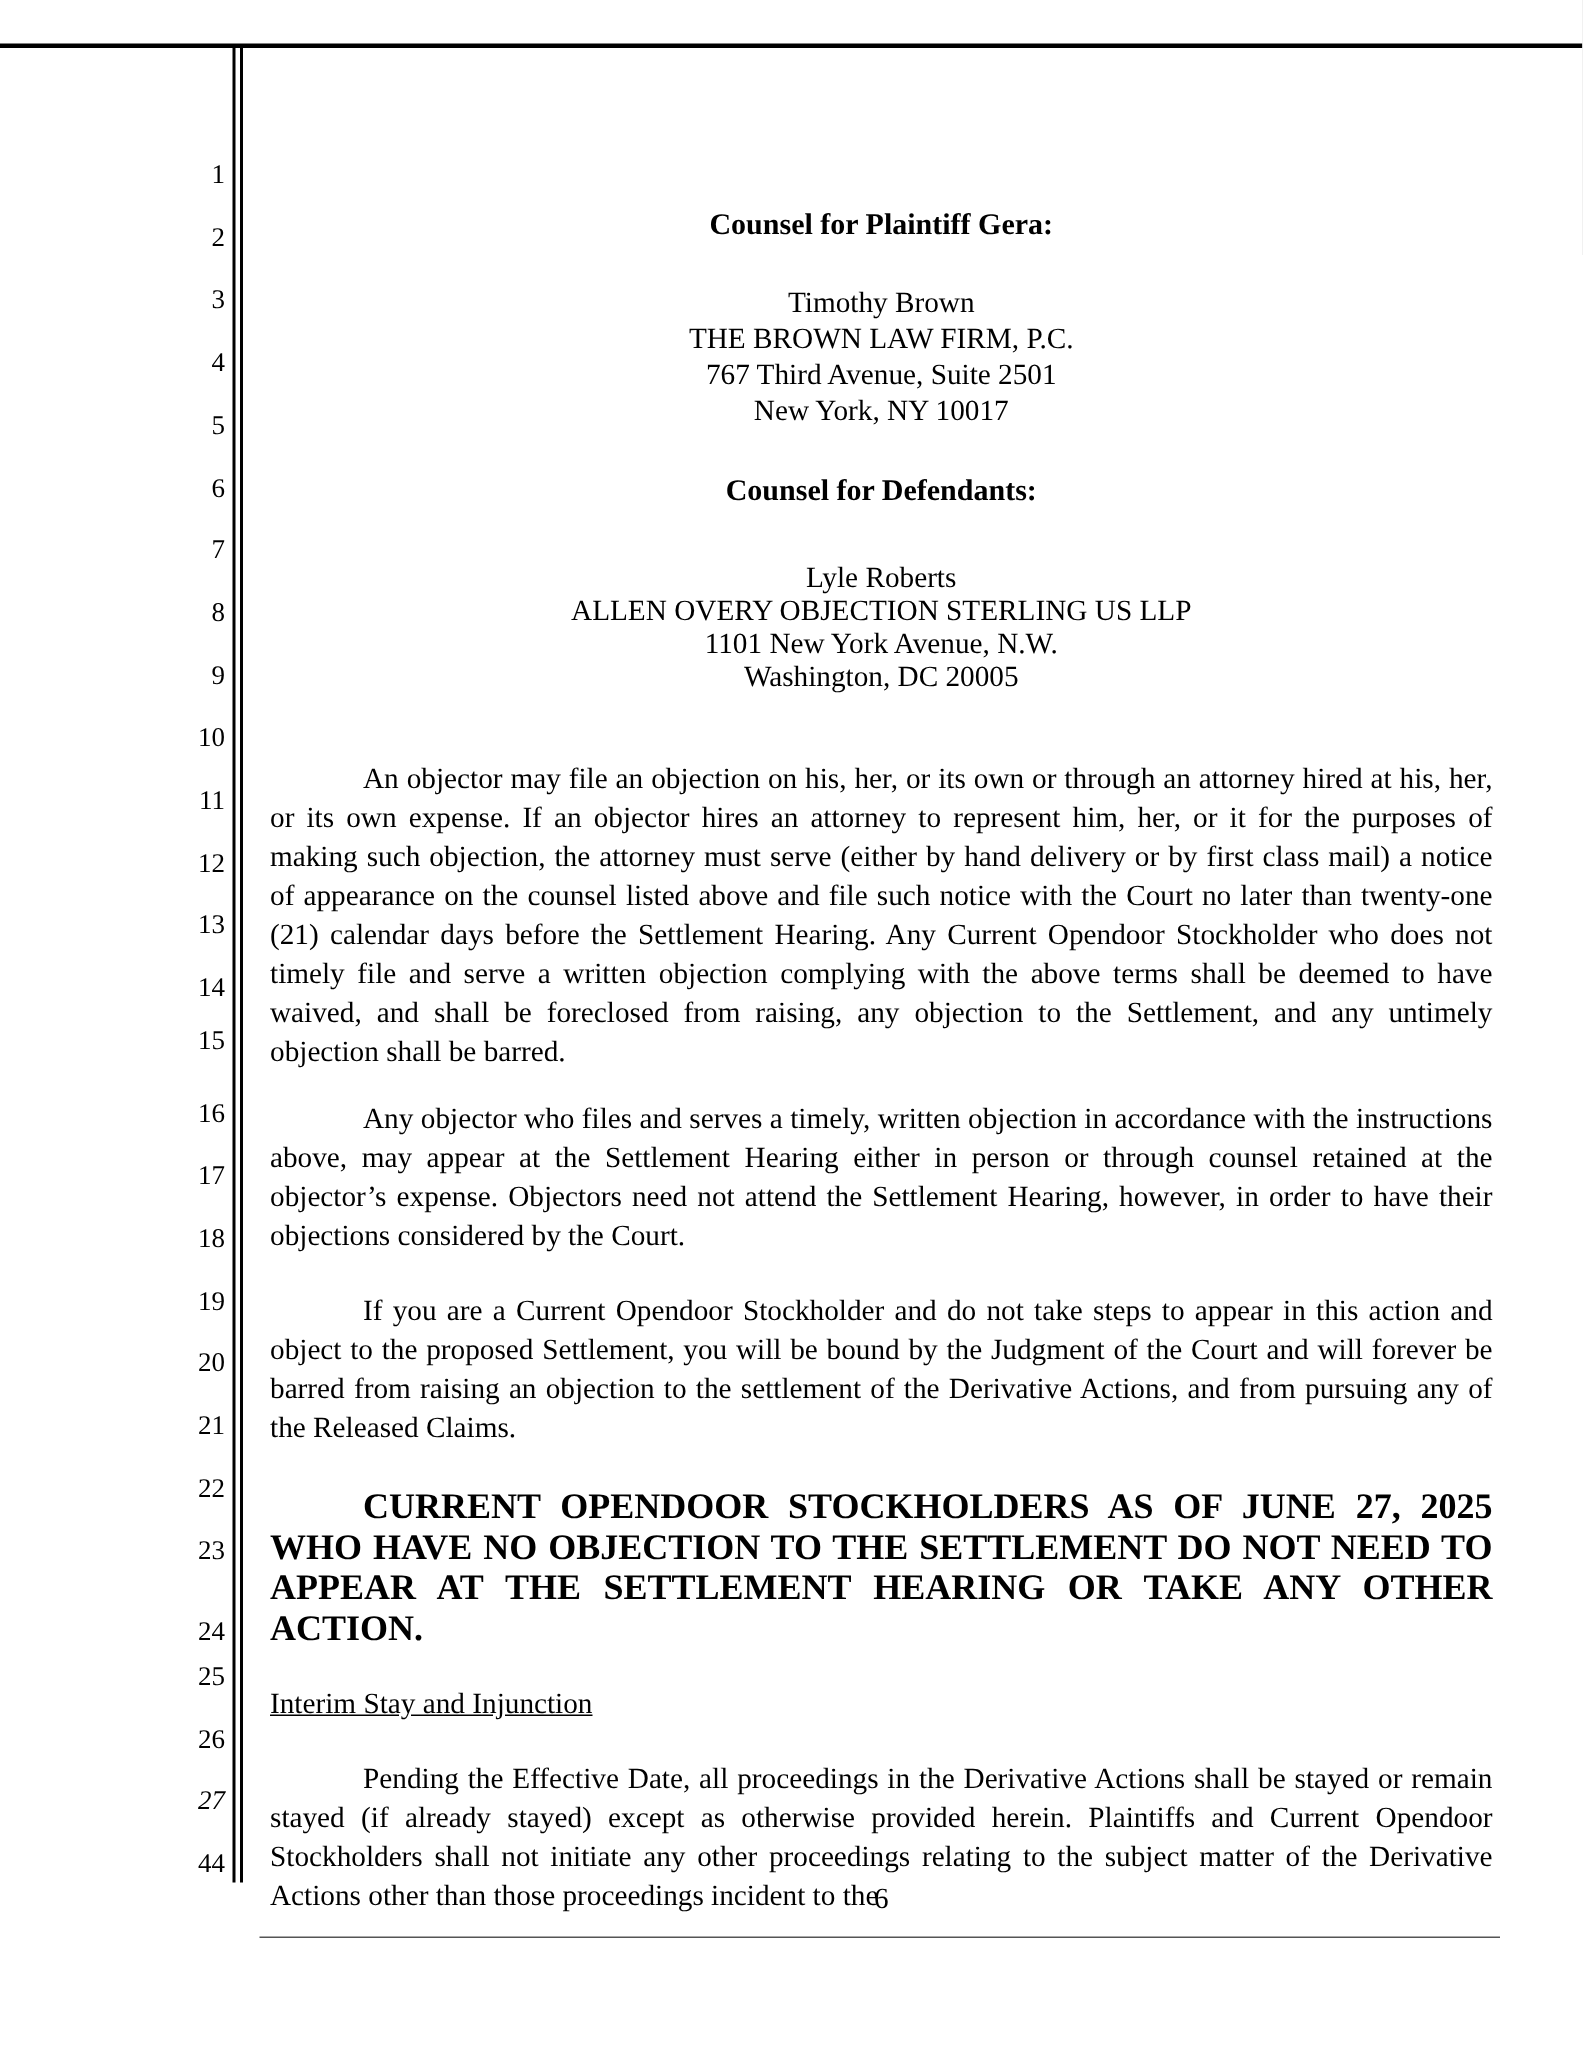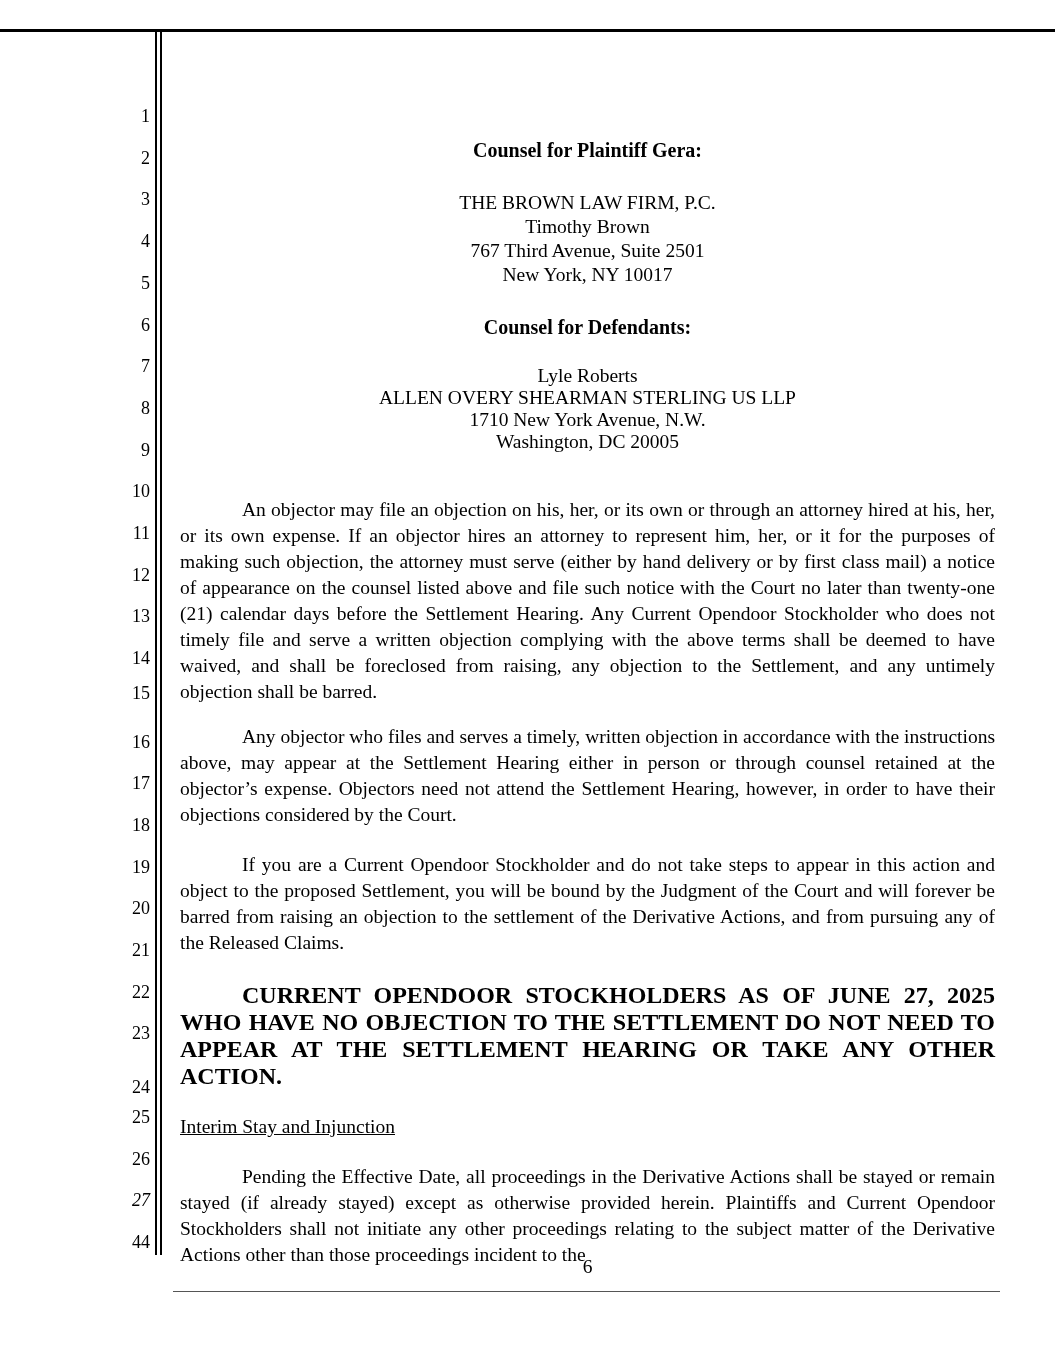--- a/index.html
+++ b/index.html
@@ -56,21 +56,21 @@
     line-height: 26px;
   }
   .center { text-align: center; }
   .bold { font-weight: bold; }
 
   .counsel-heading { font-size: 20px; line-height: 24px; margin-top: 0; }
   .h-plaintiff { margin-top: 138px; }
   .h-defendants { margin-top: 28px; }
 
   .addr-block { line-height: 24px; margin-top: 29px; }
-  .addr-block-2 { line-height: 22px; margin-top: 26px; }
+  .addr-block-2 { line-height: 22px; margin-top: 36px; }
 
   .para {
     text-align: justify;
     text-indent: 62px;
   }
   .p1 { margin-top: 44px; }
   .p2 { margin-top: 19px; }
   .p3 { margin-top: 24px; }
 
   .notice {
@@ -135,32 +135,32 @@
       <div class="line-num" style="top: 1149px;">26</div>
       <div class="line-num" style="top: 1190px; font-style: italic;">27</div>
       <div class="line-num" style="top: 1232px;">44</div>
     </div>
 
   <main class="content">
 
     <div class="counsel-heading h-plaintiff center bold">Counsel for Plaintiff Gera:</div>
 
     <div class="addr-block center">
+      <div>Timothy Brown</div>
       <div>THE BROWN LAW FIRM, P.C.</div>
-      <div>Timothy Brown</div>
       <div>767 Third Avenue, Suite 2501</div>
       <div>New York, NY 10017</div>
     </div>
 
     <div class="counsel-heading h-defendants center bold">Counsel for Defendants:</div>
 
     <div class="addr-block addr-block-2 center">
       <div>Lyle Roberts</div>
-      <div>ALLEN OVERY SHEARMAN STERLING US LLP</div>
-      <div>1710 New York Avenue, N.W.</div>
+      <div>ALLEN OVERY OBJECTION STERLING US LLP</div>
+      <div>1101 New York Avenue, N.W.</div>
       <div>Washington, DC 20005</div>
     </div>
 
     <p class="para p1">An objector may file an objection on his, her, or its own or through an attorney hired at his, her, or its own expense. If an objector hires an attorney to represent him, her, or it for the purposes of making such objection, the attorney must serve (either by hand delivery or by first class mail) a notice of appearance on the counsel listed above and file such notice with the Court no later than twenty-one (21) calendar days before the Settlement Hearing. Any Current Opendoor Stockholder who does not timely file and serve a written objection complying with the above terms shall be deemed to have waived, and shall be foreclosed from raising, any objection to the Settlement, and any untimely objection shall be barred.</p>
 
     <p class="para p2">Any objector who files and serves a timely, written objection in accordance with the instructions above, may appear at the Settlement Hearing either in person or through counsel retained at the objector’s expense. Objectors need not attend the Settlement Hearing, however, in order to have their objections considered by the Court.</p>
 
     <p class="para p3">If you are a Current Opendoor Stockholder and do not take steps to appear in this action and object to the proposed Settlement, you will be bound by the Judgment of the Court and will forever be barred from raising an objection to the settlement of the Derivative Actions, and from pursuing any of the Released Claims.</p>
 
     <p class="notice">CURRENT OPENDOOR STOCKHOLDERS AS OF JUNE 27, 2025 WHO HAVE NO OBJECTION TO THE SETTLEMENT DO NOT NEED TO APPEAR AT THE SETTLEMENT HEARING OR TAKE ANY OTHER ACTION.</p>

